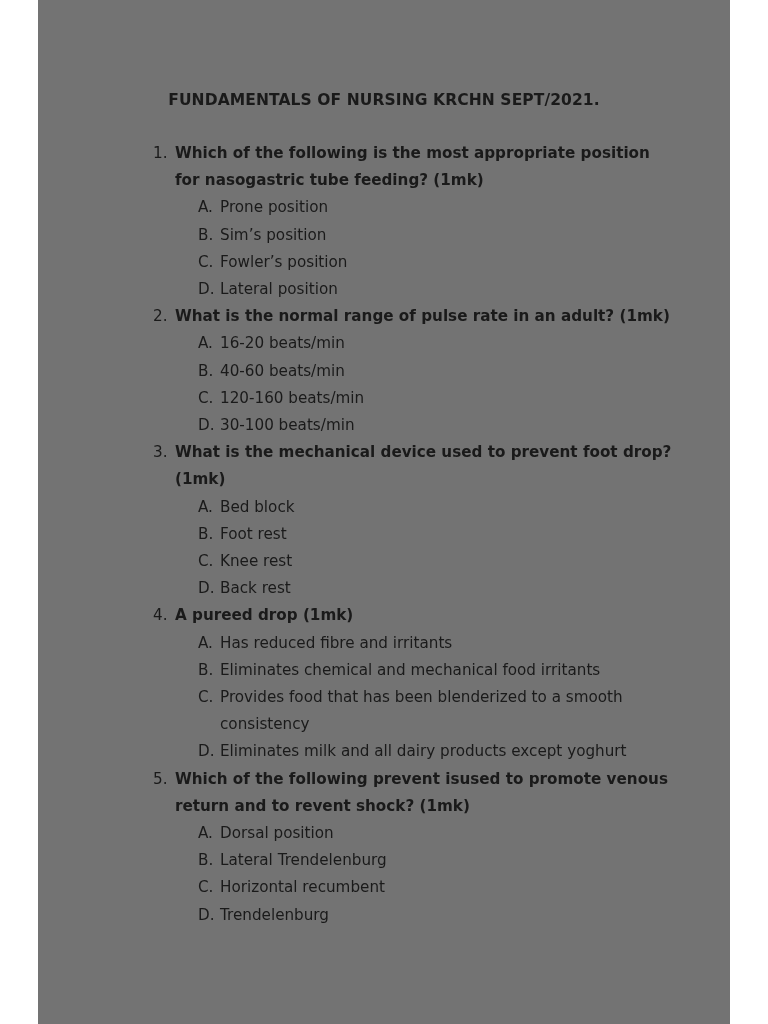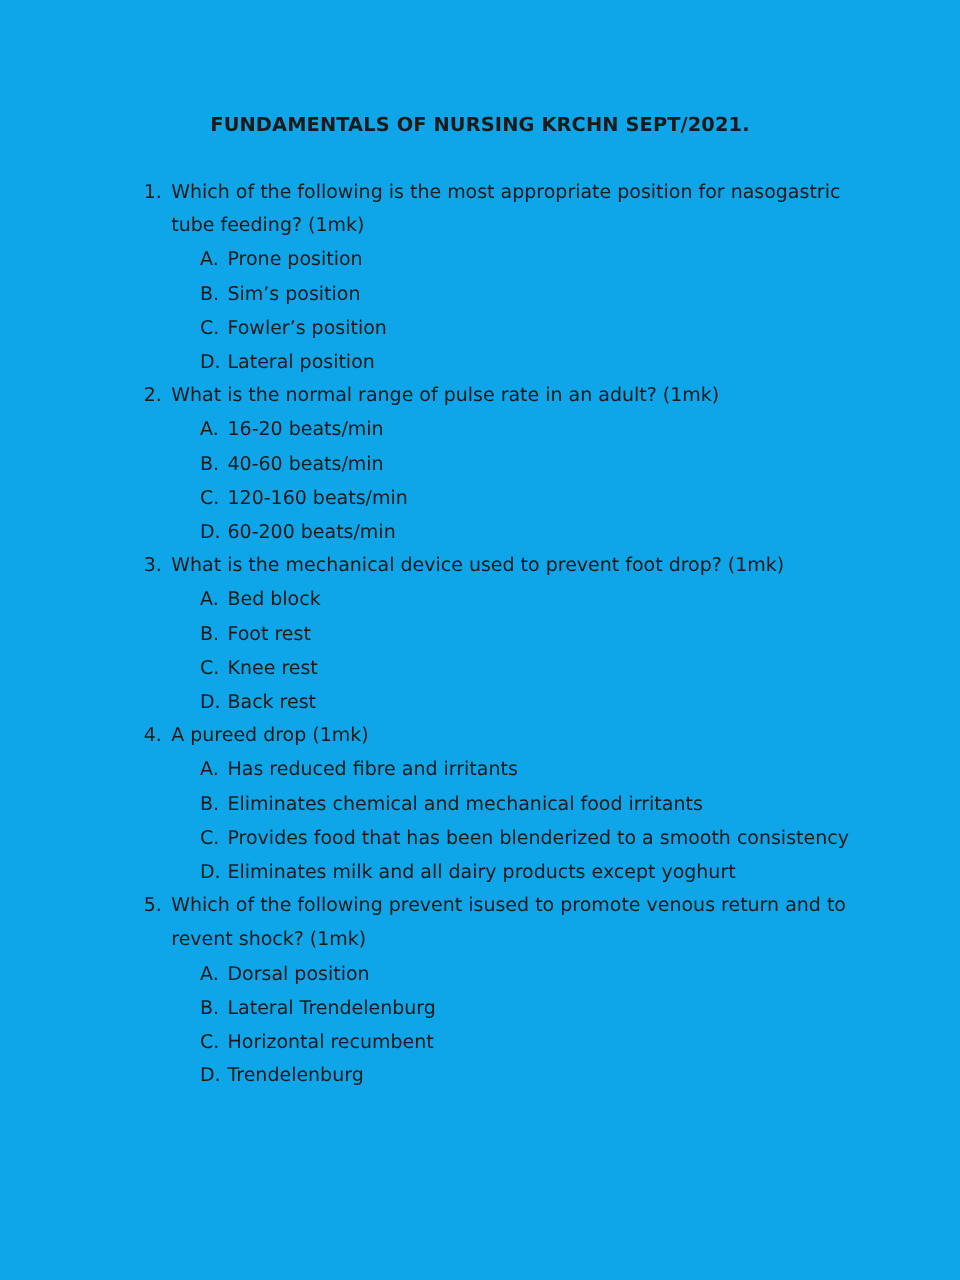--- a/index.html
+++ b/index.html
@@ -3,24 +3,24 @@
 <meta charset="utf-8">
 <style>
   * { margin: 0; padding: 0; box-sizing: border-box; }
   html, body {
     background: #ffffff;
     font-family: "DejaVu Sans", "Liberation Sans", sans-serif;
     color: #1a1a1a;
   }
   .page {
     position: relative;
-    width: 768px;
+    width: 692px;
     height: 1024px;
     margin: 0 auto;
-    background: #0ea5e9;
+    background: #737373;
     overflow: hidden;
   }
   .doc-header {
     padding-top: 90px;
     text-align: center;
   }
   .doc-heading {
     font-weight: bold;
     font-size: 15.5px;
     line-height: 20px;
@@ -34,20 +34,21 @@
   .question { }
   .q-line {
     display: flex;
     line-height: 27.2px;
   }
   .q-num {
     flex: 0 0 22px;
   }
   .q-text {
     flex: 1;
+    font-weight: bold;
   }
   .option {
     display: flex;
     margin-left: 45px;
     line-height: 27.2px;
   }
   .opt-letter {
     flex: 0 0 22px;
   }
   .opt-text {
@@ -107,21 +108,21 @@
     <span class="opt-text">40-60 beats/min</span>
   </div>
 
   <div class="option">
     <span class="opt-letter">C.</span>
     <span class="opt-text">120-160 beats/min</span>
   </div>
 
   <div class="option">
     <span class="opt-letter">D.</span>
-    <span class="opt-text">60-200 beats/min</span>
+    <span class="opt-text">30-100 beats/min</span>
   </div>
 </div>
   </div>
 
   <div class="question">
     <div class="q-line">
       <span class="q-num">3.</span>
       <span class="q-text">What is the mechanical device used to prevent foot drop? (1mk)</span>
     </div>
     <div class="options">

